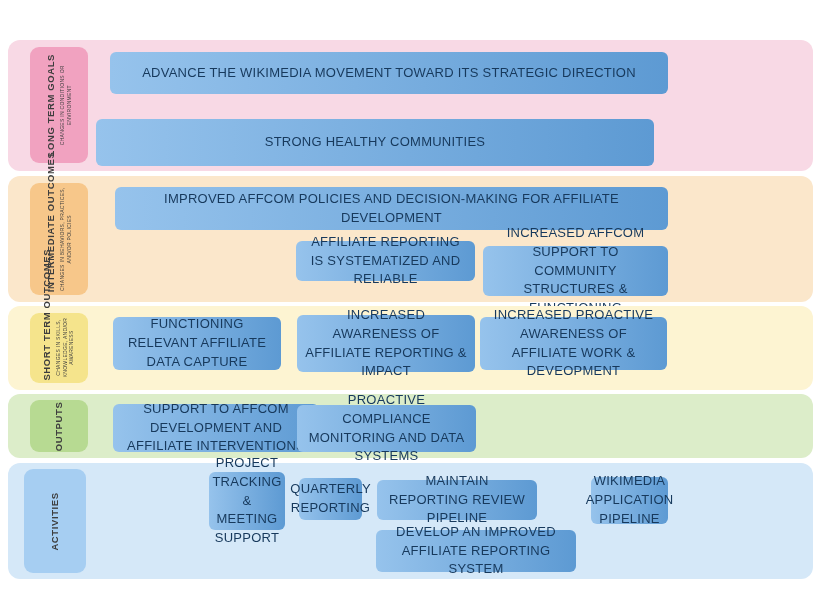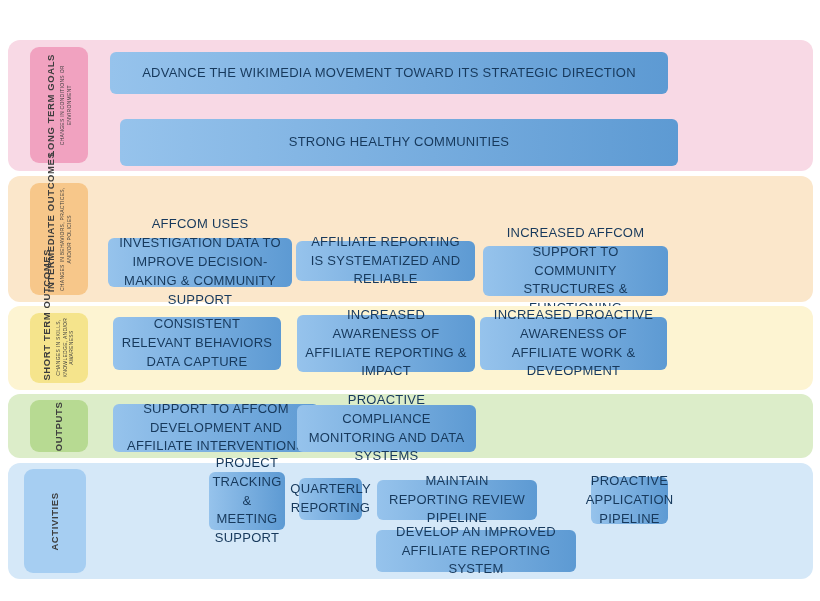--- a/index.html
+++ b/index.html
@@ -36,43 +36,43 @@
 <div id="stage">
 
   <section class="band" style="left:8px;top:40px;width:805px;height:131px;background:var(--c-long_term_band,#f8d9e5)">
     <div class="band-label" style="left:22px;top:7px;width:58px;height:116px;background:var(--c-long_term_label,#f1a2c0)">
       <div class="rot" style="width:108px">
         <div class="main">LONG TERM GOALS</div>
         <div class="sub">CHANGES IN CONDITIONS OR ENVIRONMENT</div>
       </div>
     </div>
     <div class="box" style="left:102px;top:12px;width:558px;height:42px">ADVANCE THE WIKIMEDIA MOVEMENT TOWARD ITS STRATEGIC DIRECTION</div>
-    <div class="box" style="left:112px;top:79px;width:558px;height:47px">STRONG HEALTHY COMMUNITIES</div>
+    <div class="box" style="left:88px;top:79px;width:558px;height:47px">STRONG HEALTHY COMMUNITIES</div>
   </section>
 
   <section class="band" style="left:8px;top:176px;width:805px;height:126px;background:var(--c-intermediate_band,#fbe7cb)">
     <div class="band-label" style="left:22px;top:7px;width:58px;height:112px;background:var(--c-intermediate_label,#f7c78a)">
       <div class="rot" style="width:106px">
         <div class="main">INTERMEDIATE OUTCOMES</div>
         <div class="sub">CHANGES IN BEHAVIORS, PRACTICES, AND/OR POLICIES</div>
       </div>
     </div>
-    <div class="box" style="left:100px;top:62px;width:184px;height:49px">AFFCOM USES INVESTIGATION DATA TO IMPROVE DECISION-MAKING &amp; COMMUNITY SUPPORT</div>
+    <div class="box" style="left:107px;top:11px;width:553px;height:43px">IMPROVED AFFCOM POLICIES AND DECISION-MAKING FOR AFFILIATE DEVELOPMENT</div>
     <div class="box" style="left:288px;top:65px;width:179px;height:40px">AFFILIATE REPORTING IS SYSTEMATIZED AND RELIABLE</div>
     <div class="box" style="left:475px;top:70px;width:185px;height:50px">INCREASED AFFCOM SUPPORT TO COMMUNITY STRUCTURES &amp; FUNCTIONING</div>
   </section>
 
   <section class="band" style="left:8px;top:306px;width:805px;height:84px;background:var(--c-short_term_band,#fdf4d2)">
     <div class="band-label" style="left:22px;top:7px;width:58px;height:70px;background:var(--c-short_term_label,#f5e48c)">
       <div class="rot" style="width:66px">
         <div class="main">SHORT TERM OUTCOMES</div>
         <div class="sub">CHANGES IN SKILLS, KNOWLEDGE, AND/OR AWARENESS</div>
       </div>
     </div>
-    <div class="box" style="left:105px;top:11px;width:168px;height:53px">CONSISTENT RELEVANT BEHAVIORS DATA CAPTURE</div>
+    <div class="box" style="left:105px;top:11px;width:168px;height:53px">FUNCTIONING RELEVANT AFFILIATE DATA CAPTURE</div>
     <div class="box" style="left:289px;top:9px;width:178px;height:57px">INCREASED AWARENESS OF AFFILIATE REPORTING &amp; IMPACT</div>
     <div class="box" style="left:472px;top:11px;width:187px;height:53px">INCREASED PROACTIVE AWARENESS OF AFFILIATE WORK &amp; DEVEOPMENT</div>
   </section>
 
   <section class="band" style="left:8px;top:394px;width:805px;height:64px;background:var(--c-outputs_band,#dcedc9)">
     <div class="band-label" style="left:22px;top:6px;width:58px;height:52px;background:var(--c-outputs_label,#b7da92)">
       <div class="rot" style="width:50px">
         <div class="main">OUTPUTS</div>
       </div>
     </div>
@@ -82,17 +82,17 @@
 
   <section class="band" style="left:8px;top:463px;width:805px;height:116px;background:var(--c-activities_band,#d5e8f8)">
     <div class="band-label" style="left:16px;top:6px;width:62px;height:104px;background:var(--c-activities_label,#a6cef2)">
       <div class="rot" style="width:96px">
         <div class="main">ACTIVITIES</div>
       </div>
     </div>
     <div class="box" style="left:201px;top:9px;width:76px;height:58px">PROJECT TRACKING &amp; MEETING SUPPORT</div>
     <div class="box" style="left:291px;top:15px;width:63px;height:42px">QUARTERLY REPORTING</div>
     <div class="box" style="left:369px;top:17px;width:160px;height:40px">MAINTAIN REPORTING REVIEW PIPELINE</div>
-    <div class="box" style="left:583px;top:14px;width:77px;height:47px">PROACTIVE APPLICATION PIPELINE</div>
+    <div class="box" style="left:583px;top:14px;width:77px;height:47px">WIKIMEDIA APPLICATION PIPELINE</div>
     <div class="box" style="left:368px;top:67px;width:200px;height:42px">DEVELOP AN IMPROVED AFFILIATE REPORTING SYSTEM</div>
   </section>
 
 </div>
 
 </body></html>

